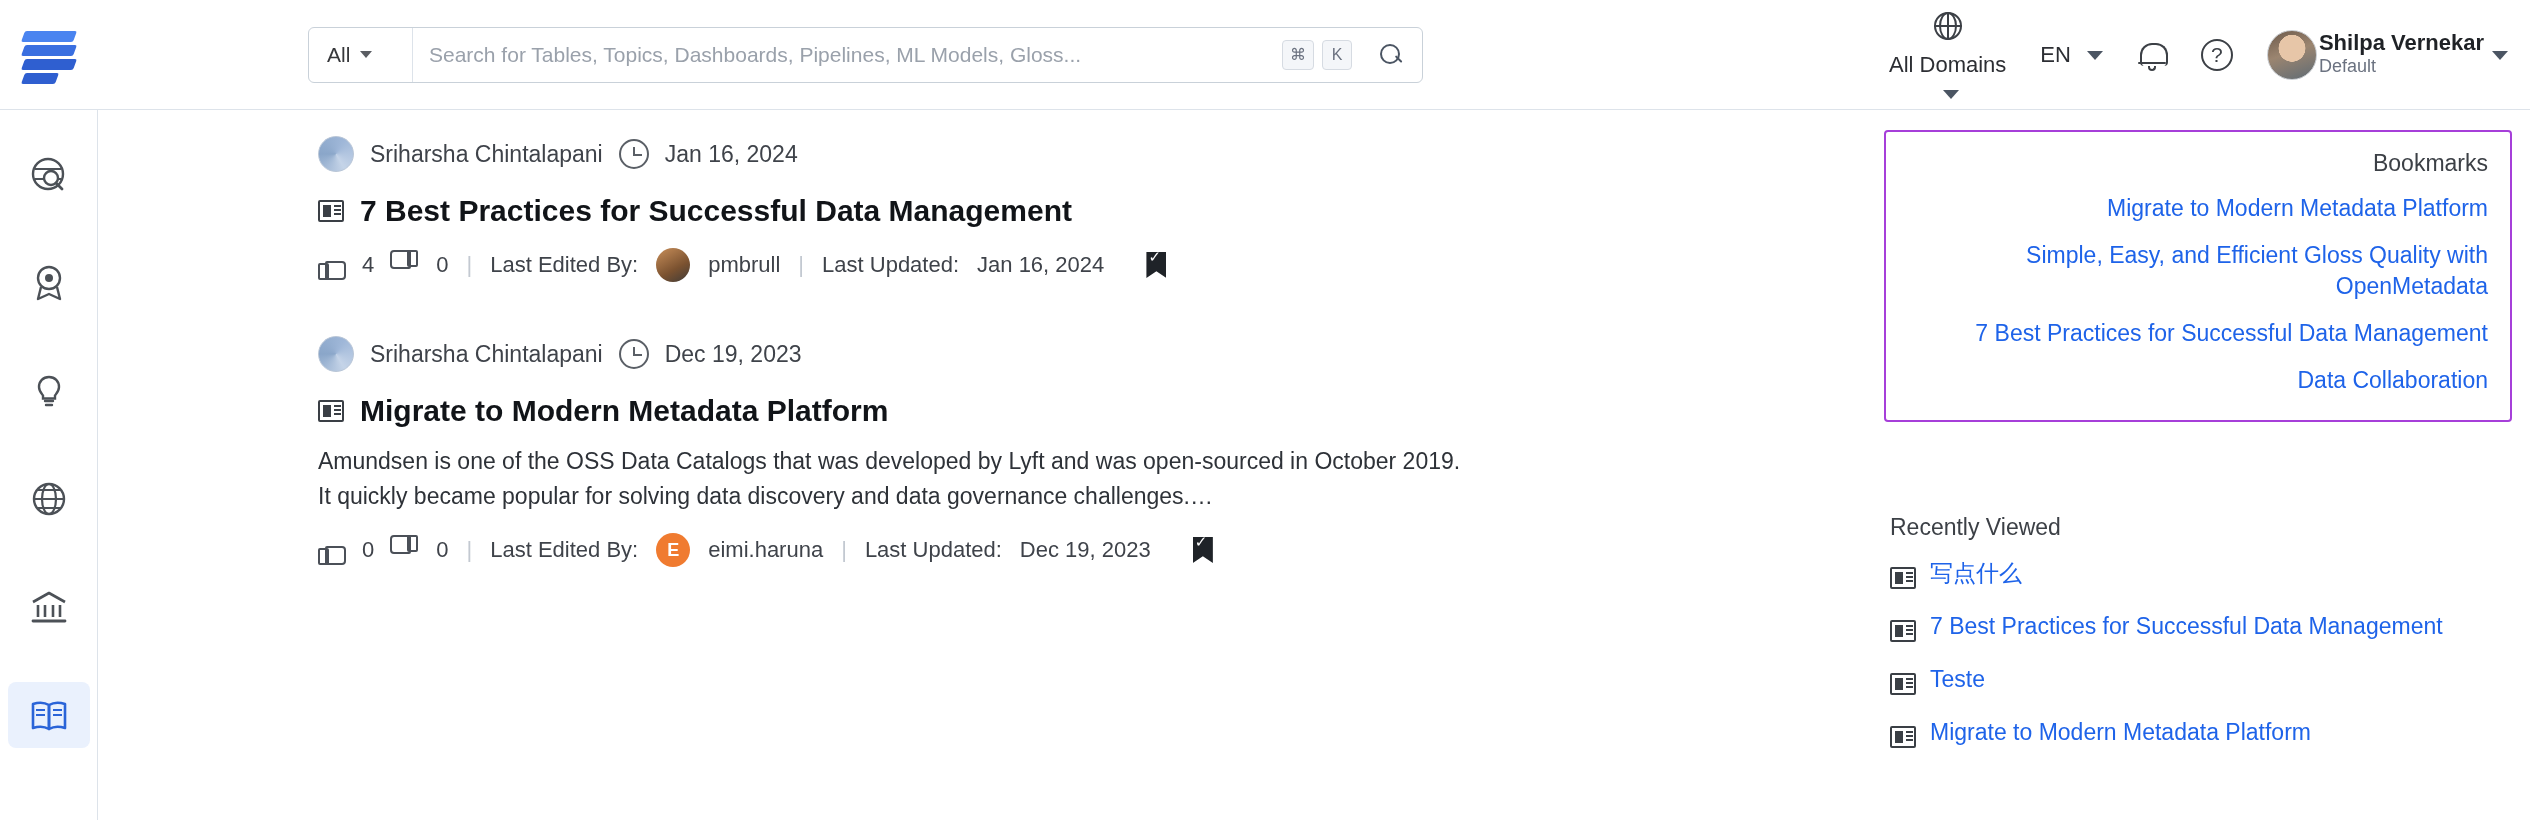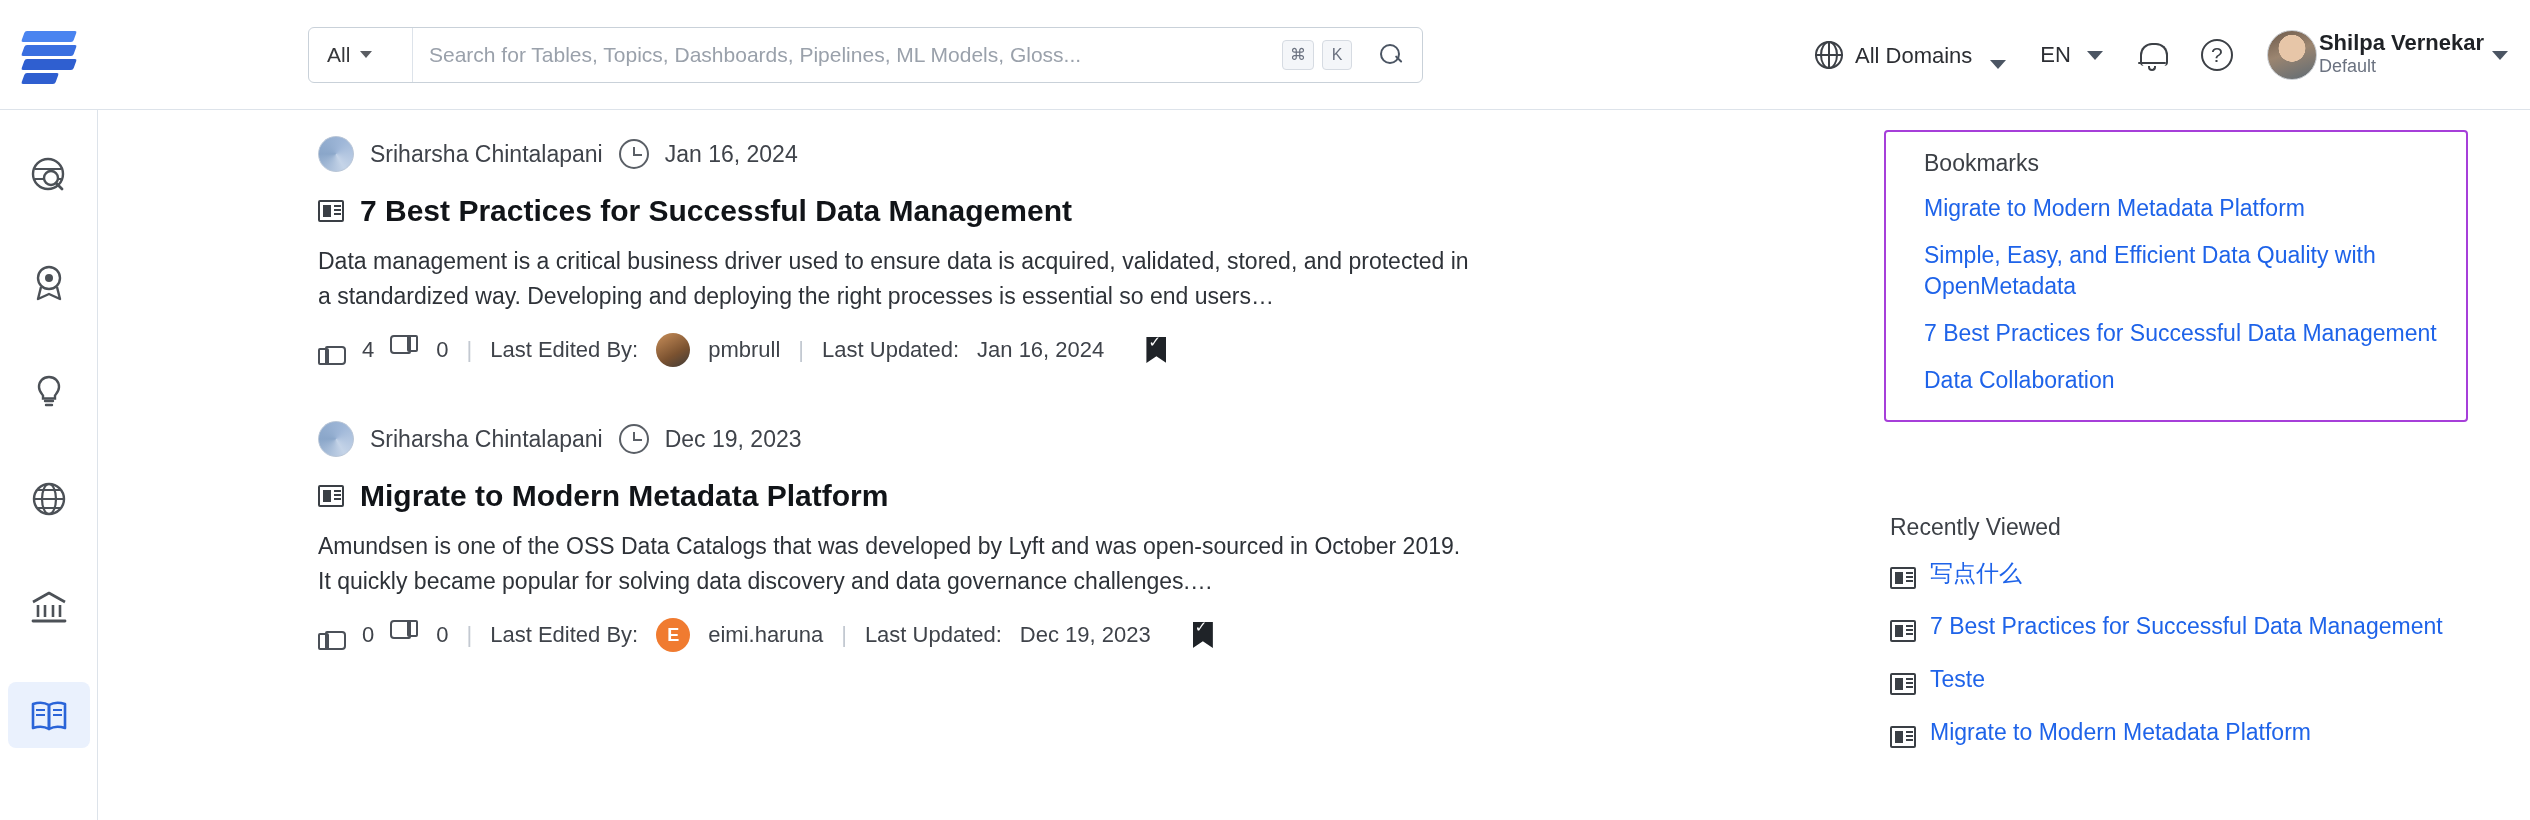--- a/index.html
+++ b/index.html
@@ -75,21 +75,21 @@
   }
   .mag::after {
     content: ""; position: absolute; left: 14px; top: 14px; width: 9px; height: 2.4px;
     background: #4b5563; transform: rotate(45deg); border-radius: 2px;
   }
 
   .top-right {
     position: absolute; right: 22px; top: 0; height: 110px;
     display: flex; align-items: center; gap: 34px;
   }
-  .domain-sel { display: flex; align-items: flex-end; gap: 12px; color: #2c2e33; font-size: 22px; cursor: pointer; }
+  .domain-sel { display: flex; align-items: center; gap: 12px; color: #2c2e33; font-size: 22px; cursor: pointer; flex-direction: column; }
   .globe {
     width: 28px; height: 28px; border: 2px solid #3c4046; border-radius: 50%; position: relative;
   }
   .globe::before {
     content:""; position:absolute; left: 50%; top: -2px; width: 2px; height: 28px; margin-left:-1px;
     background: #3c4046; transform: scaleX(1);
   }
   .globe::after {
     content:""; position:absolute; left: -2px; top: 50%; width: 28px; height: 2px; margin-top:-1px;
     background: #3c4046;
@@ -221,22 +221,22 @@
     width: 0; height: 0; border-left: 7px solid transparent; border-right: 7px solid transparent;
     border-top: 8px solid #fff;
   }
 
   
   .right {
     position: absolute; right: 0; top: 110px; width: 662px; height: 710px;
     background: #fff; padding: 0 26px;
   }
   .bookmarks-box {
-    position: absolute; left: 16px; top: 20px; width: 584px;
-    border: 2px solid #a63fd9; border-radius: 4px; padding: 18px 22px 24px 38px;
+    position: absolute; left: 16px; top: 20px; width: 628px;
+    border: 2px solid #a63fd9; border-radius: 4px; padding: 18px 22px 24px 38px; text-align: right;
   }
   .panel-title { font-size: 23px; color: #3c4046; margin-bottom: 16px; }
   .bm-link {
     display: block; color: #1e63e9; font-size: 23px; line-height: 1.35; margin-bottom: 16px;
     text-decoration: none; cursor: pointer;
   }
   .bm-link:last-child { margin-bottom: 0; }
   .recent-title { position: absolute; left: 22px; top: 404px; font-size: 23px; color: #3c4046; }
   .recent-list { position: absolute; left: 22px; top: 448px; width: 620px; }
   .recent-item {
@@ -360,21 +360,20 @@
       <div class="meta-row">
         <span class="meta-avatar"></span>
         <span>Sriharsha Chintalapani</span>
         <span class="clock"></span>
         <span>Jan 16, 2024</span>
       </div>
       <div class="post-title">
         <span class="doc-icon"></span>
         <span>7 Best Practices for Successful Data Management</span>
       </div>
-      <div class="post-body">Data management is a critical business driver used to ensure data is acquired, validated, stored, and protected in a standardized way. Developing and deploying the right processes is essential so end users…</div>
       <div class="stats-row">
         <span class="thumb"></span>
         <span>4</span>
         <span class="thumb down"></span>
         <span>0</span>
         <span class="sep">|</span>
         <span>Last Edited By:</span>
         <span class="chip-avatar photo"></span>
         <span>pmbrull</span>
         <span class="sep">|</span>
@@ -418,21 +417,21 @@
   <button class="add-btn">
     <span>Add</span>
     <span class="caret-white"></span>
   </button>
 
   <div class="right">
 
     <div class="bookmarks-box">
       <div class="panel-title">Bookmarks</div>
       <a class="bm-link">Migrate to Modern Metadata Platform</a>
-      <a class="bm-link">Simple, Easy, and Efficient Data Quality with OpenMetadata</a>
+      <a class="bm-link">Simple, Easy, and Efficient Gloss Quality with OpenMetadata</a>
       <a class="bm-link">7 Best Practices for Successful Data Management</a>
       <a class="bm-link">Data Collaboration</a>
     </div>
 
     <div class="recent-title">Recently Viewed</div>
 
     <div class="recent-list">
       <div class="recent-item">
         <span class="doc-icon"></span>
         <a>写点什么</a>

